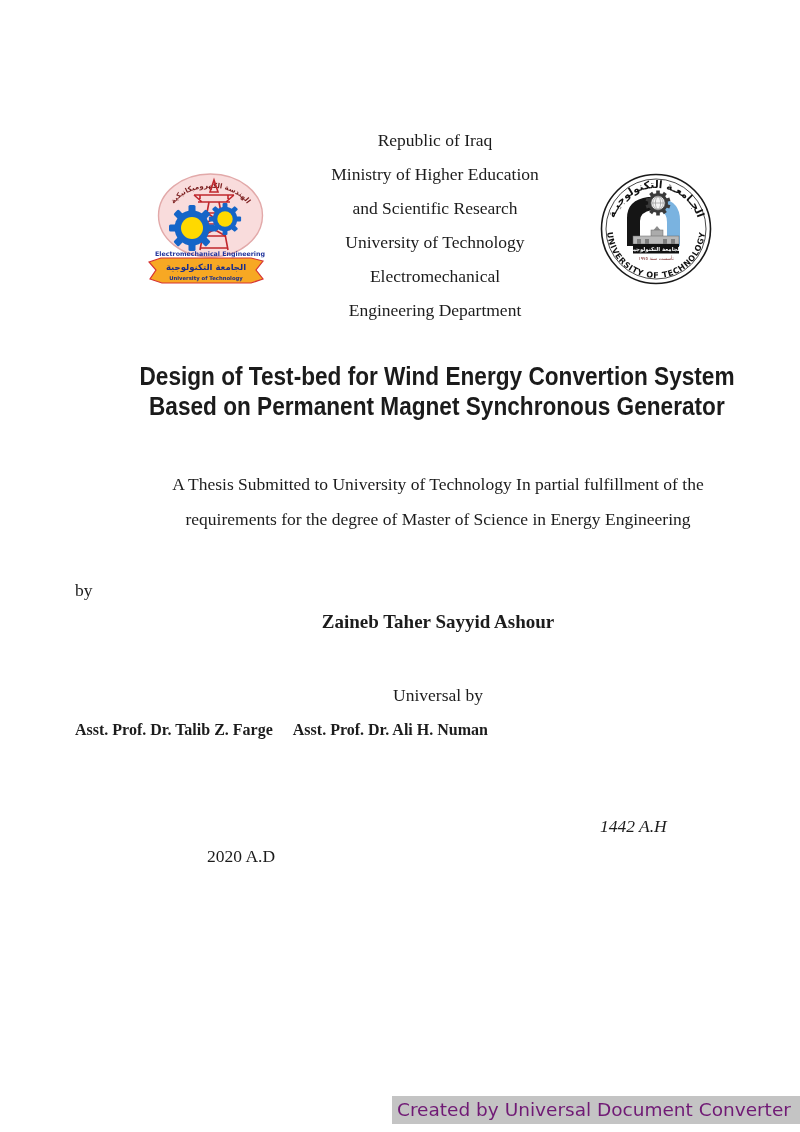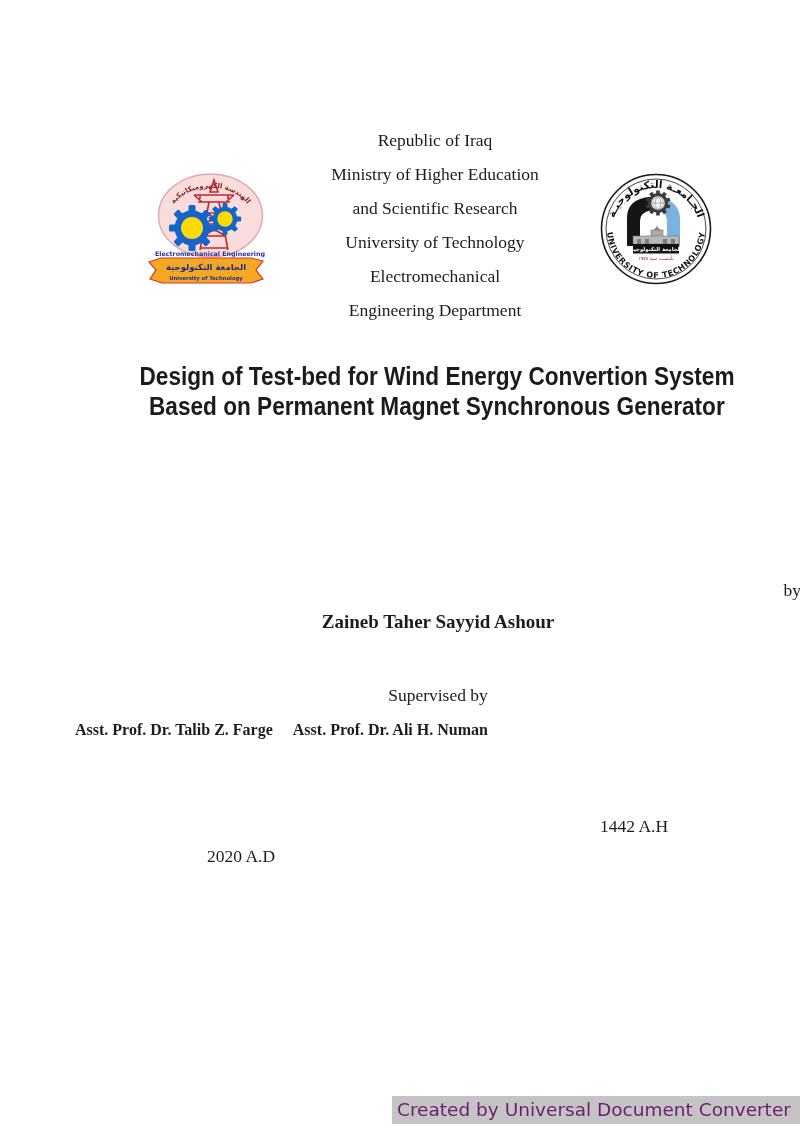--- a/index.html
+++ b/index.html
@@ -15,29 +15,29 @@
   .logo-right{position:absolute;left:600px;top:170px;width:112px;height:118px;}
   
   .title-block{position:absolute;left:37px;top:362px;width:800px;text-align:center;
     font-family:"Liberation Sans", sans-serif;font-weight:bold;color:#1b1b1b;}
   .title-line{font-size:26px;line-height:29.5px;}
   .title-line>span{display:inline-block;transform:scaleX(0.87);transform-origin:50% 50%;white-space:nowrap;}
   
   .subtitle-block{position:absolute;left:75px;top:467px;width:726px;text-align:center;}
   .subtitle-line{font-size:17.5px;line-height:35px;white-space:nowrap;}
   
-  .by-line{position:absolute;left:75px;top:580px;width:726px;text-align:right;font-size:17.5px;}
+  .by-line{position:absolute;left:75px;top:580px;width:726px;text-align:left;font-size:17.5px;}
   .author-name{position:absolute;left:75px;top:611px;width:726px;text-align:center;font-size:19px;font-weight:bold;}
   
   .supervised-line{position:absolute;left:75px;top:685px;width:726px;text-align:center;font-size:17.5px;}
   .supervisors-row{position:absolute;left:75px;top:721px;width:726px;display:flex;justify-content:flex-start;gap:20px;
     font-size:16px;font-weight:bold;white-space:nowrap;}
   
   .date-ad{position:absolute;left:207px;top:846px;font-size:17.5px;}
-  .date-ah{position:absolute;left:600px;top:816px;font-size:17.5px;}
+  .date-ah{position:absolute;left:600px;top:816px;font-size:17.5px;font-style:italic;}
   
   .watermark{position:absolute;left:392px;top:1096px;width:408px;height:28px;background:#c4c4c4;
     color:#701a75;font-family:"DejaVu Sans", sans-serif;font-size:18.5px;line-height:28px;
     padding-left:5px;box-sizing:border-box;white-space:nowrap;overflow:hidden;}
   svg text{font-family:"DejaVu Sans", sans-serif;}
 </style>
 </head>
 <body>
 
 <div class="page">
@@ -152,25 +152,29 @@
       <text x="56" y="81" text-anchor="middle" font-size="5.4" font-weight="bold" fill="#ffffff">الجامعة التكنولوجية</text>
       <text x="56" y="89.5" text-anchor="middle" font-size="4.6" fill="#7a2a2a">تأسست سنة ١٩٧٥</text>
     </svg>
   </div>
 
   <div class="title-block">
     <div class="title-line"><span>Design of Test-bed for Wind Energy Convertion System</span></div>
     <div class="title-line"><span>Based on Permanent Magnet Synchronous Generator</span></div>
   </div>
 
+  <div class="subtitle-block">
+    <div class="subtitle-line">A Thesis Submitted to University of Technology In partial fulfillment of the</div>
+    <div class="subtitle-line">requirements for the degree of Master of Science in Energy Engineering</div>
+  </div>
 
   <div class="by-line">by</div>
   <div class="author-name">Zaineb Taher Sayyid Ashour</div>
 
-  <div class="supervised-line">Supervised by</div>
+  <div class="supervised-line">Universal by</div>
   <div class="supervisors-row">
     <span>Asst. Prof. Dr. Talib Z. Farge</span>
     <span>Asst. Prof. Dr. Ali H. Numan</span>
   </div>
 
   <div class="date-ad">2020 A.D</div>
   <div class="date-ah">1442 A.H</div>
 
   <div class="watermark">Created by Universal Document Converter</div>
 

